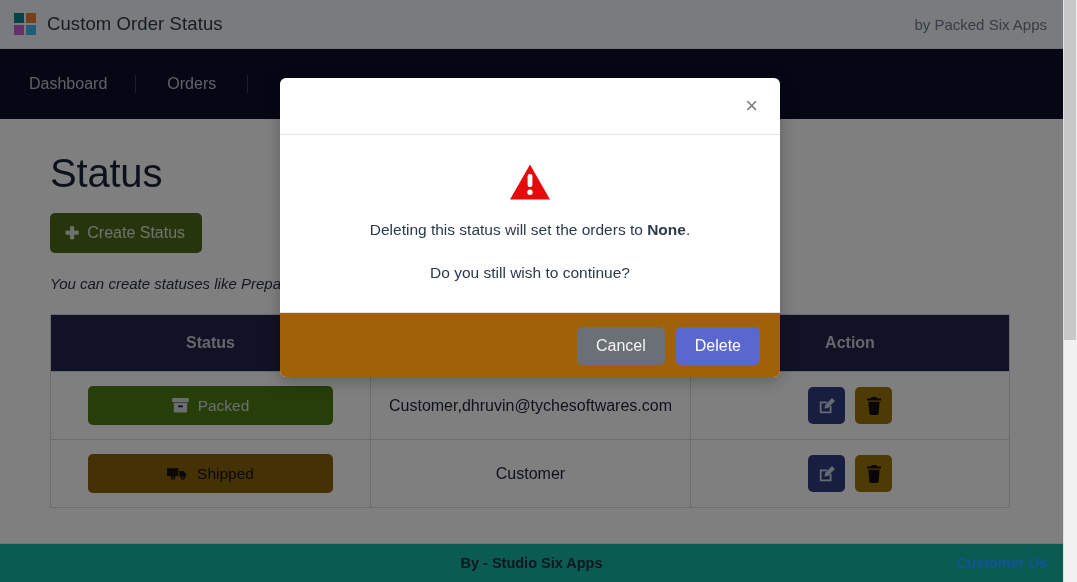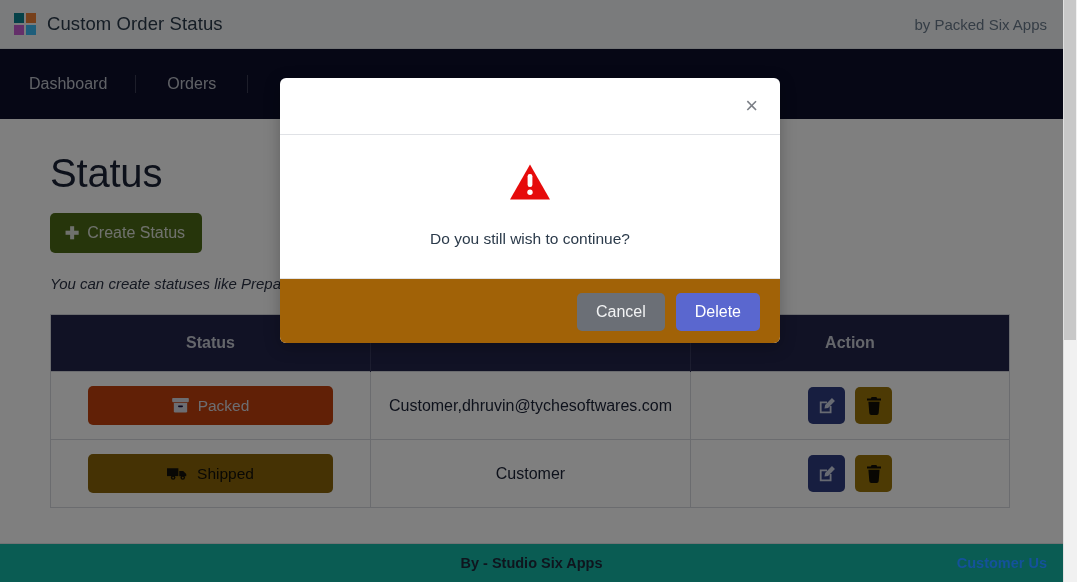--- a/index.html
+++ b/index.html
@@ -145,21 +145,21 @@
 
   .status-pill {
     display: flex; align-items: center; justify-content: center;
     gap: 9px;
     width: 245px; height: 39px;
     margin: 0 auto;
     border-radius: 5px;
     font-size: 15.5px;
     cursor: pointer;
   }
-  .pill-packed { background: #c2410c; color: #d9dbe4; }
+  .pill-packed { background: #4d7c0f; color: #d9dbe4; }
   .pill-shipped { background: #8a6508; color: #12100a; }
 
   .action-wrap { display: flex; gap: 10px; justify-content: center; }
   .icon-btn {
     width: 37px; height: 37px;
     border: none; border-radius: 5px;
     display: inline-flex; align-items: center; justify-content: center;
     cursor: pointer;
   }
   .btn-edit { background: #2e3c80; color: #cfd4e4; }
@@ -382,20 +382,21 @@
       <button class="modal-close">×</button>
     </div>
     <div class="modal-body">
       <div class="warn-icon">
         <svg width="42" height="38" viewBox="0 0 42 38" aria-hidden="true">
           <path d="M21 1.5L41 36.5H1z" fill="#e60b0b"></path>
           <rect x="18.6" y="11" width="4.8" height="13" rx="2.2" fill="#ffffff"></rect>
           <circle cx="21" cy="29.2" r="2.7" fill="#ffffff"></circle>
         </svg>
       </div>
+      <p class="modal-line"><span>Deleting this status will set the orders to </span><b>None</b><span>.</span></p>
       <p class="modal-line second">Do you still wish to continue?</p>
     </div>
     <div class="modal-footer">
       <button class="mbtn mbtn-cancel">Cancel</button>
       <button class="mbtn mbtn-delete">Delete</button>
     </div>
   </div>
 
   <div class="scrollbar-track">
     <div class="scrollbar-thumb"></div>

